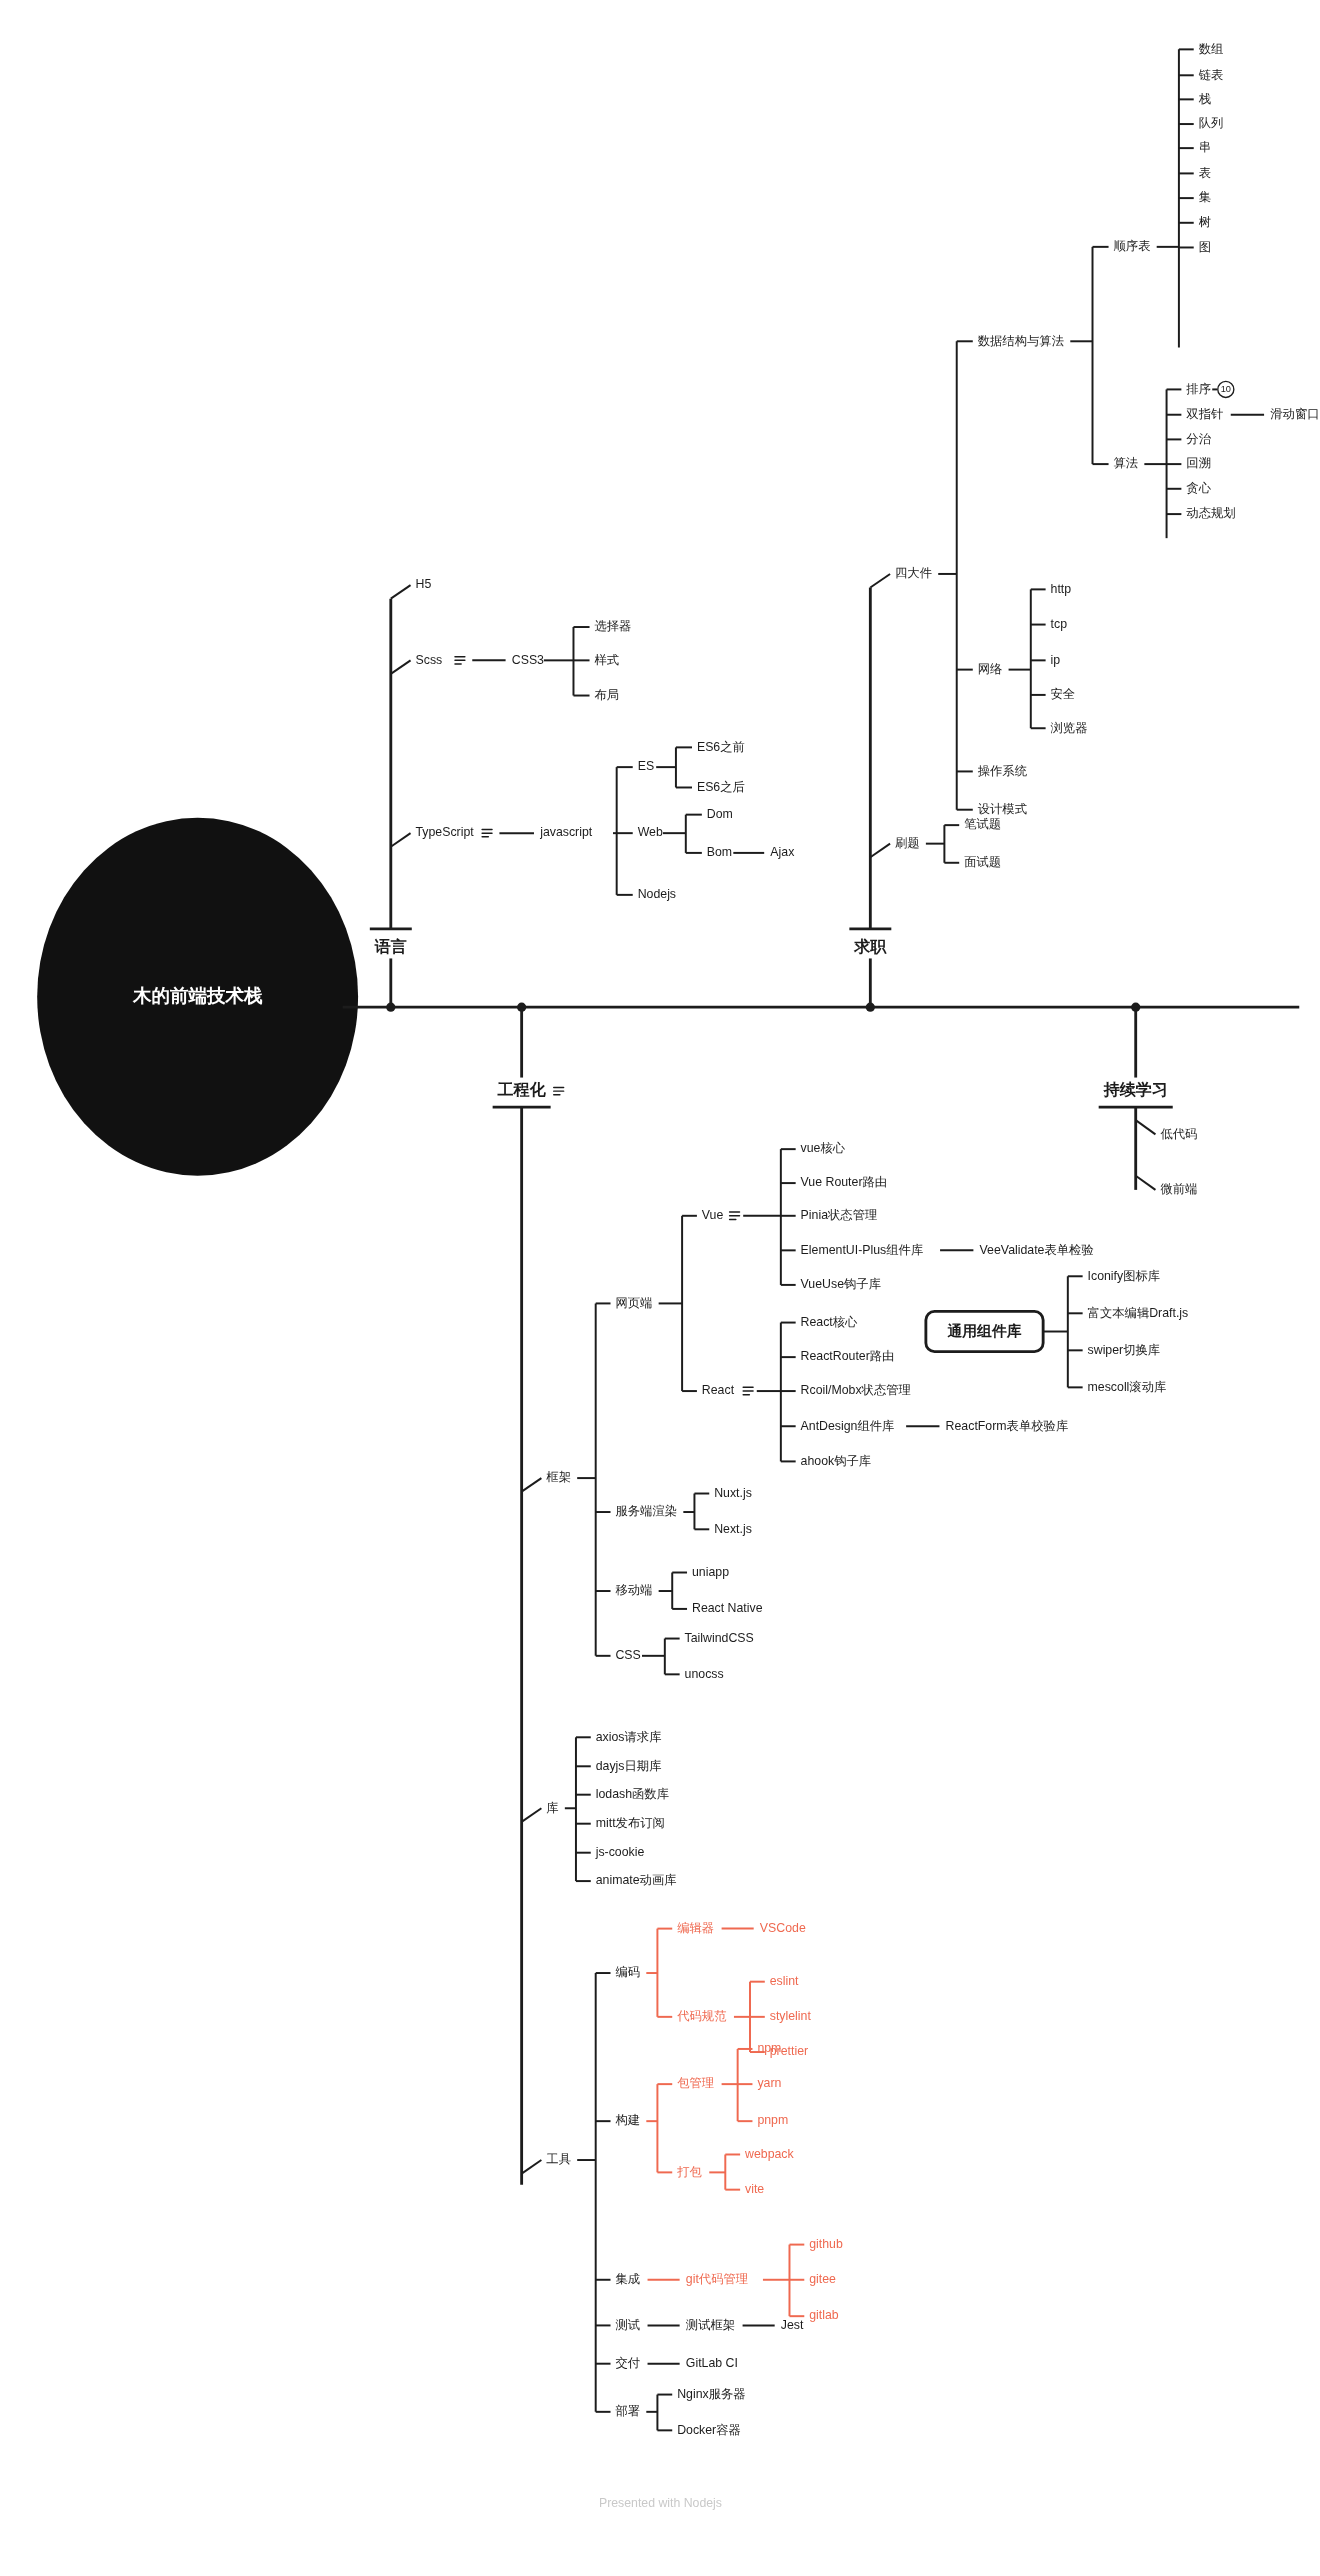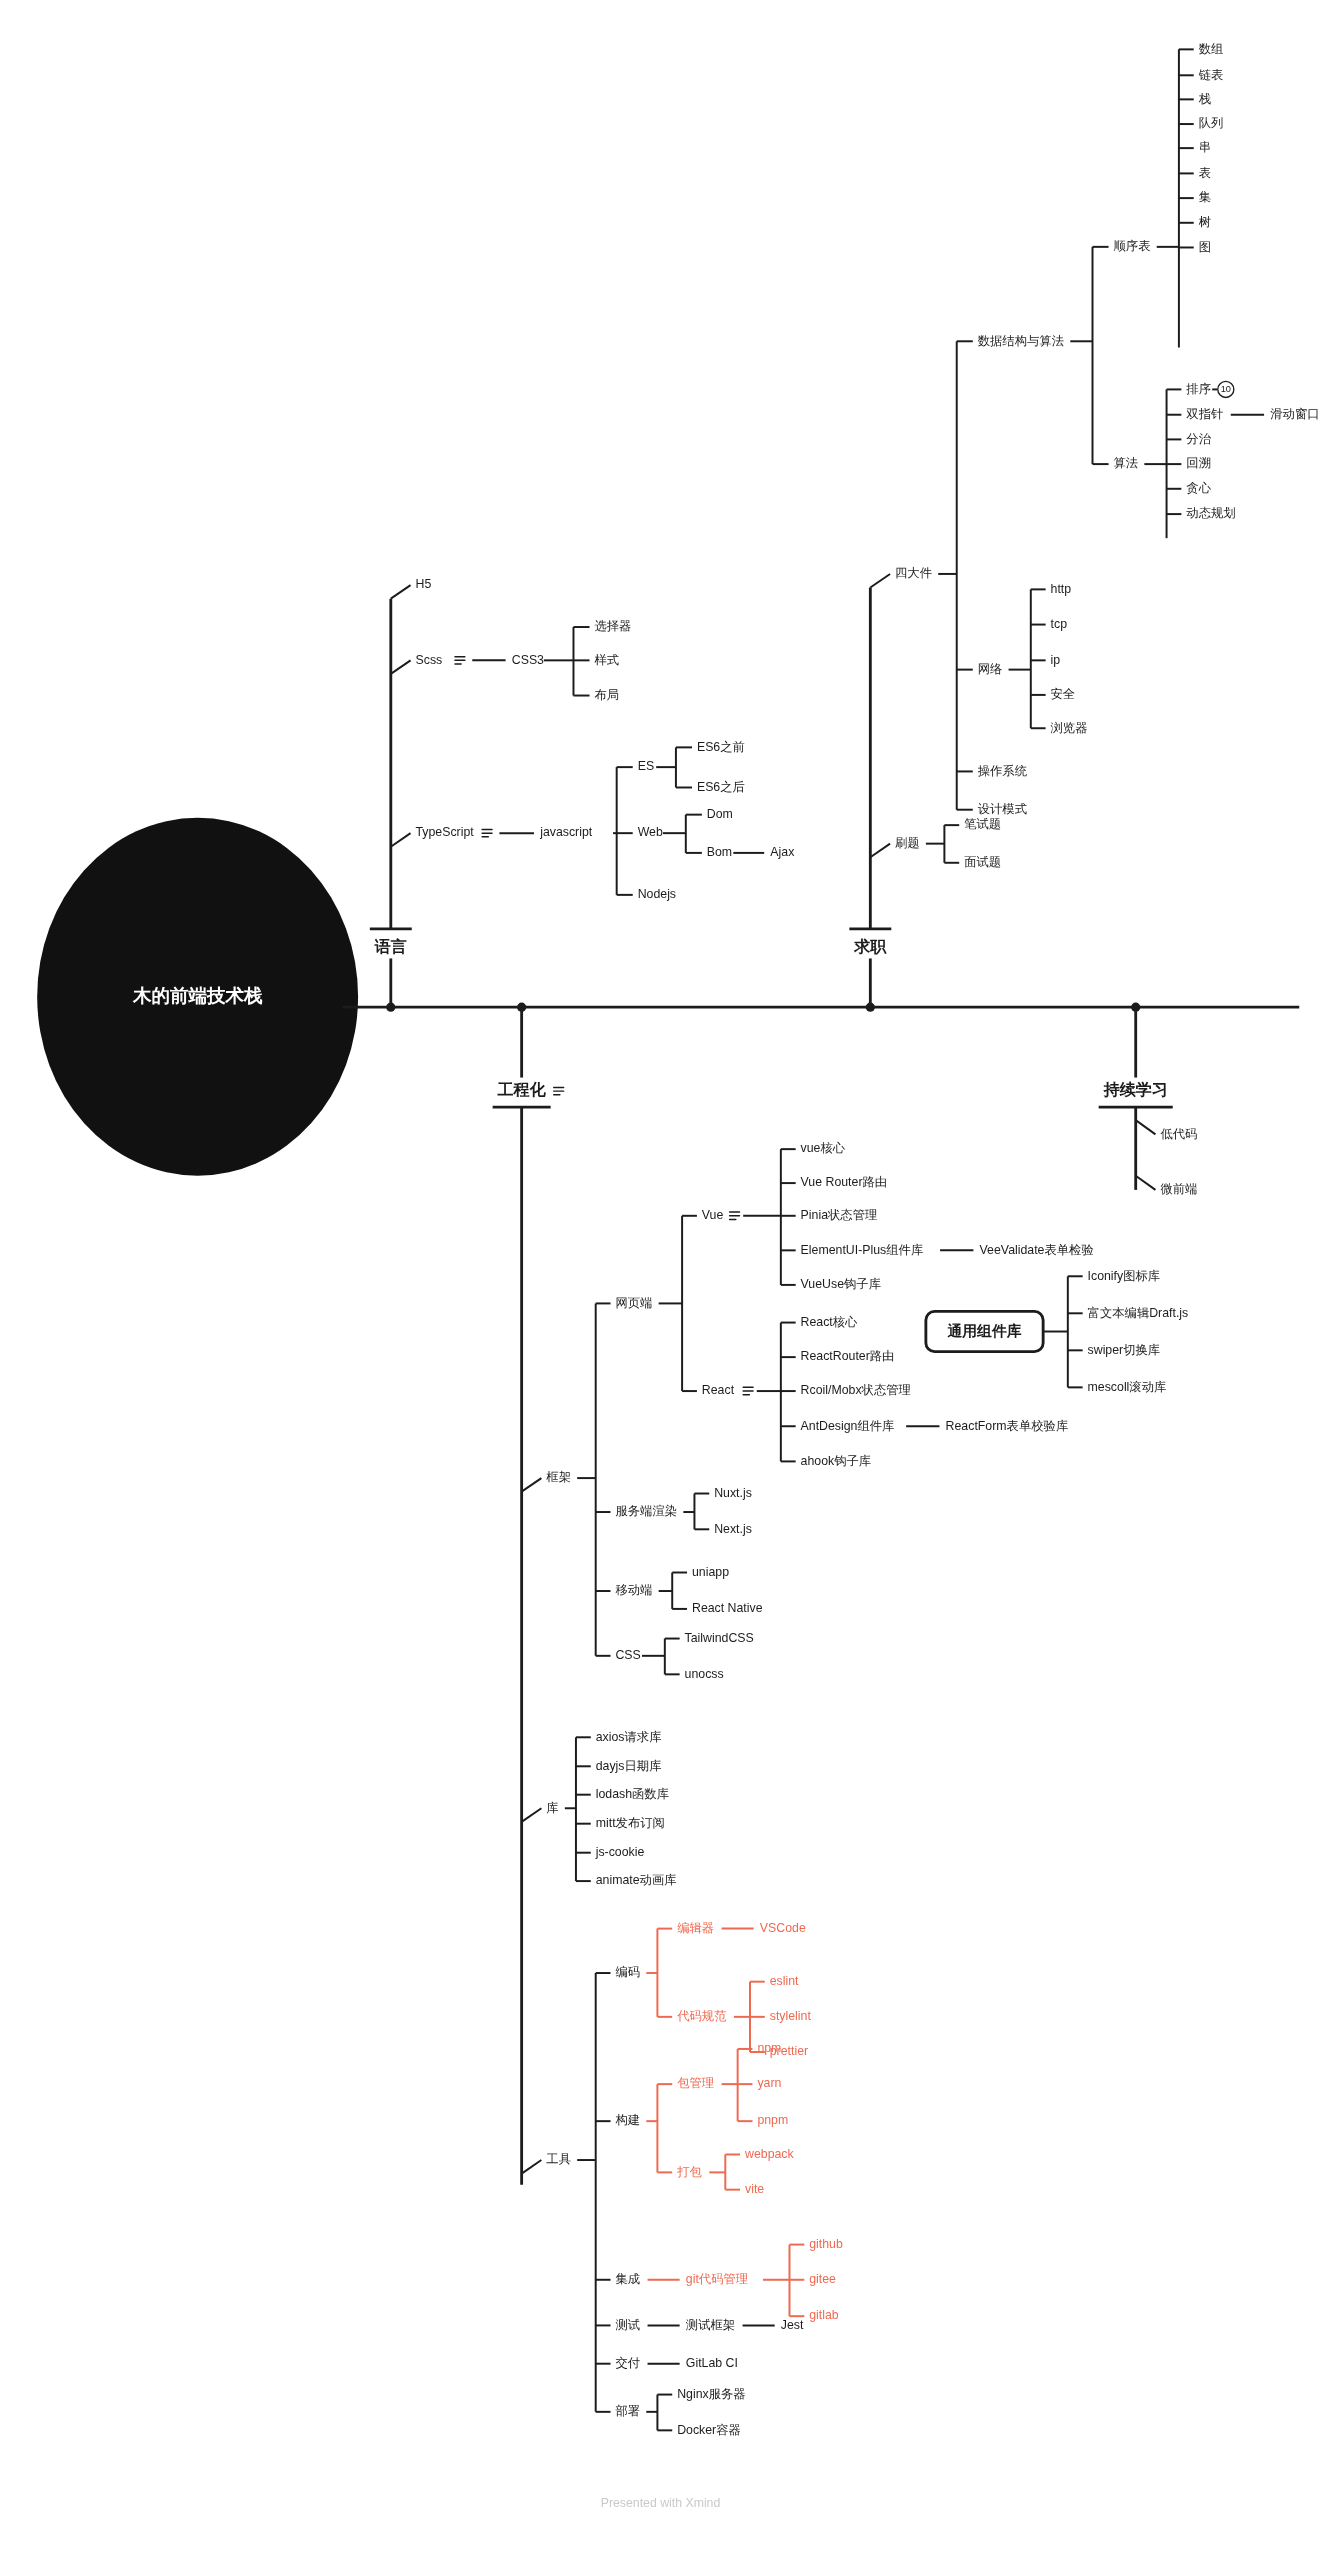--- a/index.html
+++ b/index.html
@@ -367,15 +367,15 @@
       <line x1="1730" y1="2068" x2="1730" y2="2248" class="ln "></line>
       <line x1="1730" y1="2068" x2="1754" y2="2068" class="ln "></line>
       <text x="1762" y="2068" class="lbl " text-anchor="start">Iconify图标库</text>
       <line x1="1730" y1="2128" x2="1754" y2="2128" class="ln "></line>
       <text x="1762" y="2128" class="lbl " text-anchor="start">富文本编辑Draft.js</text>
       <line x1="1730" y1="2188" x2="1754" y2="2188" class="ln "></line>
       <text x="1762" y="2188" class="lbl " text-anchor="start">swiper切换库</text>
       <line x1="1730" y1="2248" x2="1754" y2="2248" class="ln "></line>
       <text x="1762" y="2248" class="lbl " text-anchor="start">mescoll滚动库</text>
     </svg>
-  <div class="footer" style="top: 2496px;">Presented with Xmind</div>
+  <div class="footer" style="top: 2496px;">Presented with Nodejs</div>
 </div>
 
 
 </body></html>

